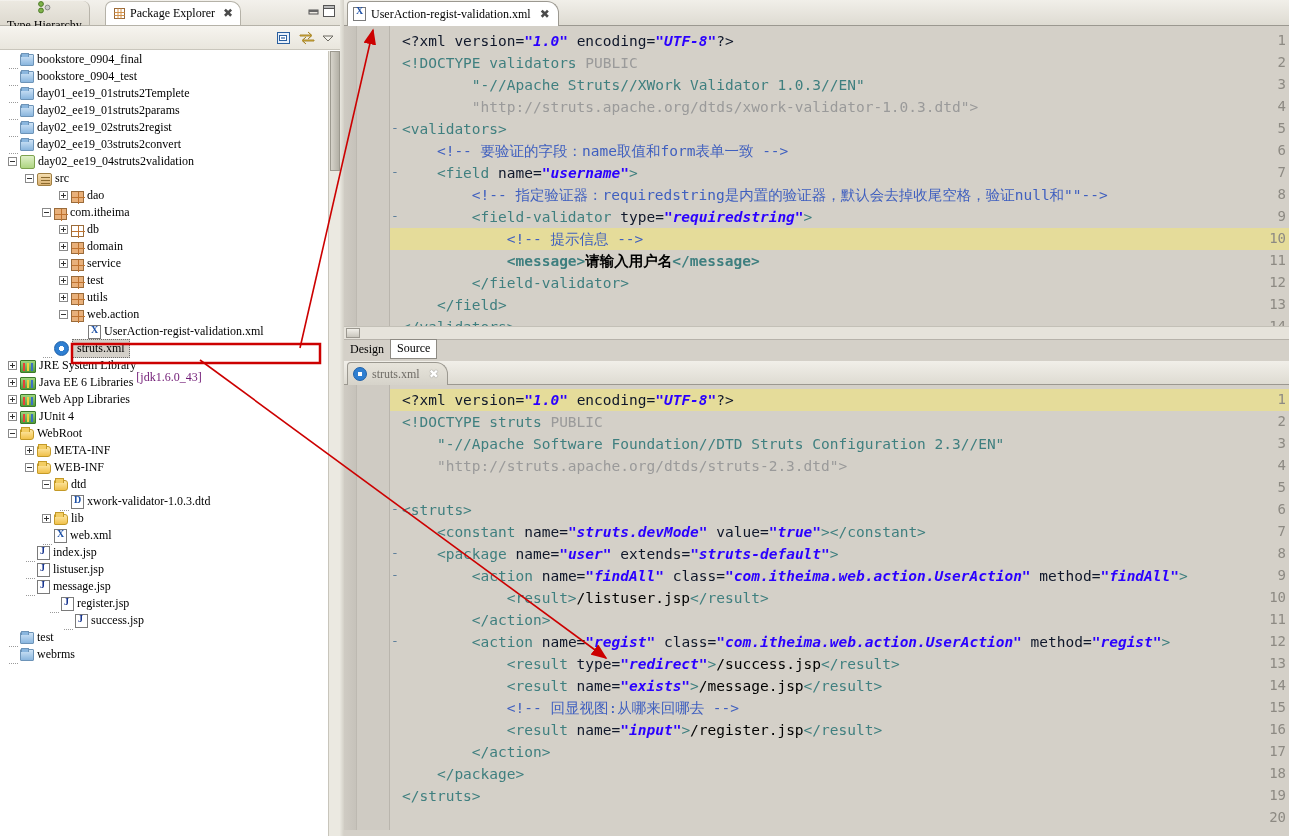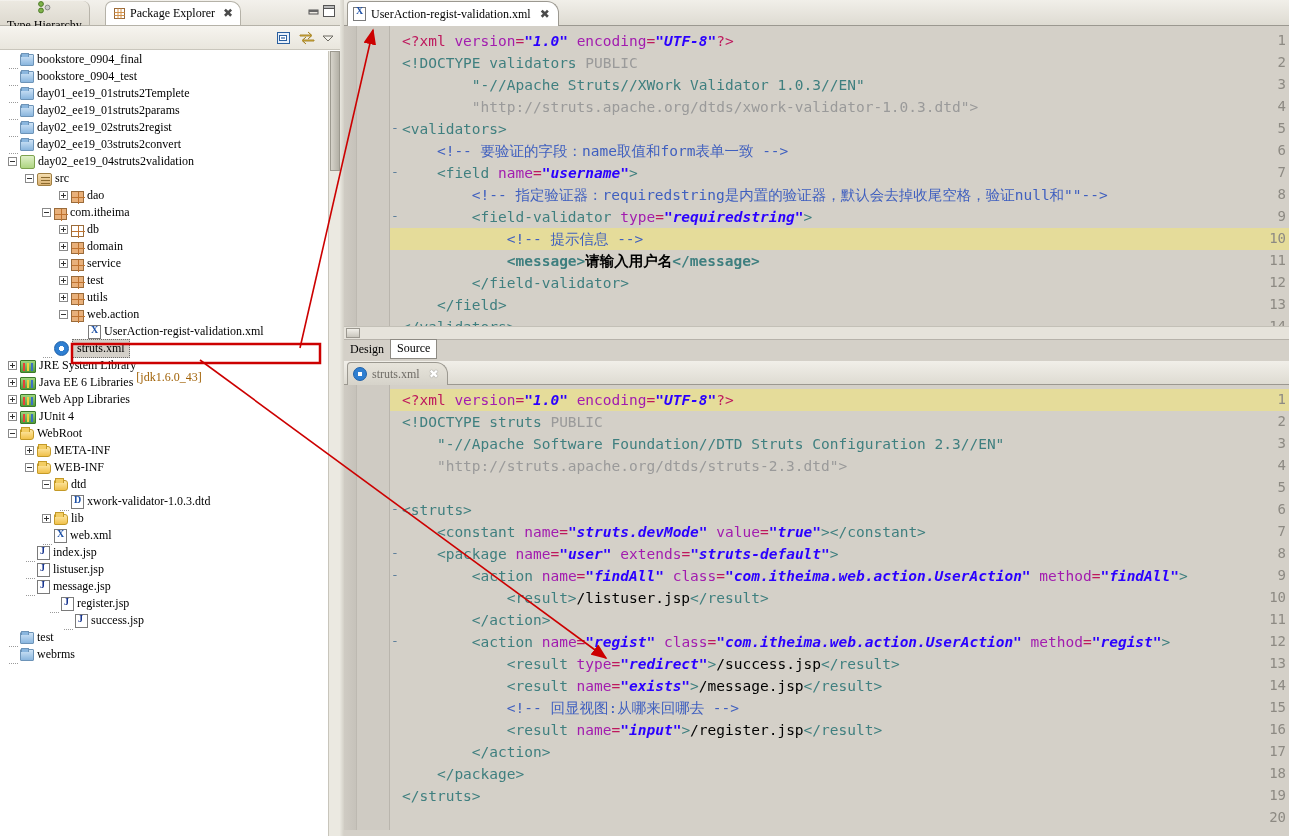--- a/index.html
+++ b/index.html
@@ -52,21 +52,21 @@
     position: absolute; left: 0; top: 51px; width: 328px; height: 785px;
     background: #fff; overflow: hidden;
     font-family: "Liberation Serif", serif;
     font-size: 12px; color: #000;
   }
   .trow {
     position: relative; height: 17px; line-height: 17px;
     white-space: nowrap; display: flex; align-items: center;
   }
   .tlabel { margin-left: 3px; }
-  .dim { color: #a16207; margin-top: 24px; }
+  .dim { color: #701a75; margin-top: 24px; }
   .expander {
     width: 9px; height: 9px; border: 1px solid #8a8a8a; background: #fff;
     position: relative; flex: 0 0 auto; margin-right: 3px;
   }
   .expander::before {
     content: ''; position: absolute; left: 1px; top: 3px; width: 5px; height: 1px; background: #333;
   }
   .expander.plus::after {
     content: ''; position: absolute; left: 3px; top: 1px; width: 1px; height: 5px; background: #333;
   }
@@ -162,23 +162,23 @@
     color:#5d7f9b; font-size:13px;
   }
   .codeline {
     position:absolute; left:58px; white-space: pre;
     line-height: 22px; height: 22px;
   }
   .hl-row {
     position:absolute; left:46px; right:0; height:22px; background:#e5dc9a;
   }
   
-  .t-punct { color:#be185d; }
+  .t-punct { color:#0f172a; }
   .t-tag   { color:#3f7f7f; }
-  .t-attr  { color:#a21caf; }
+  .t-attr  { color:#0f172a; }
   .t-val   { color:#2a00ff; font-style: italic; font-weight:bold; }
   .t-doc   { color:#3f7f7f; }
   .t-docgray{ color:#9a9a9a; }
   .t-cmt   { color:#3f5fbf; }
   .t-txt   { color:#000000; }
 
   .hscroll {
     position:absolute; left:0; right:0; height:13px;
     background:#e6e3db; border-top:1px solid #c3c0b7;
   }

